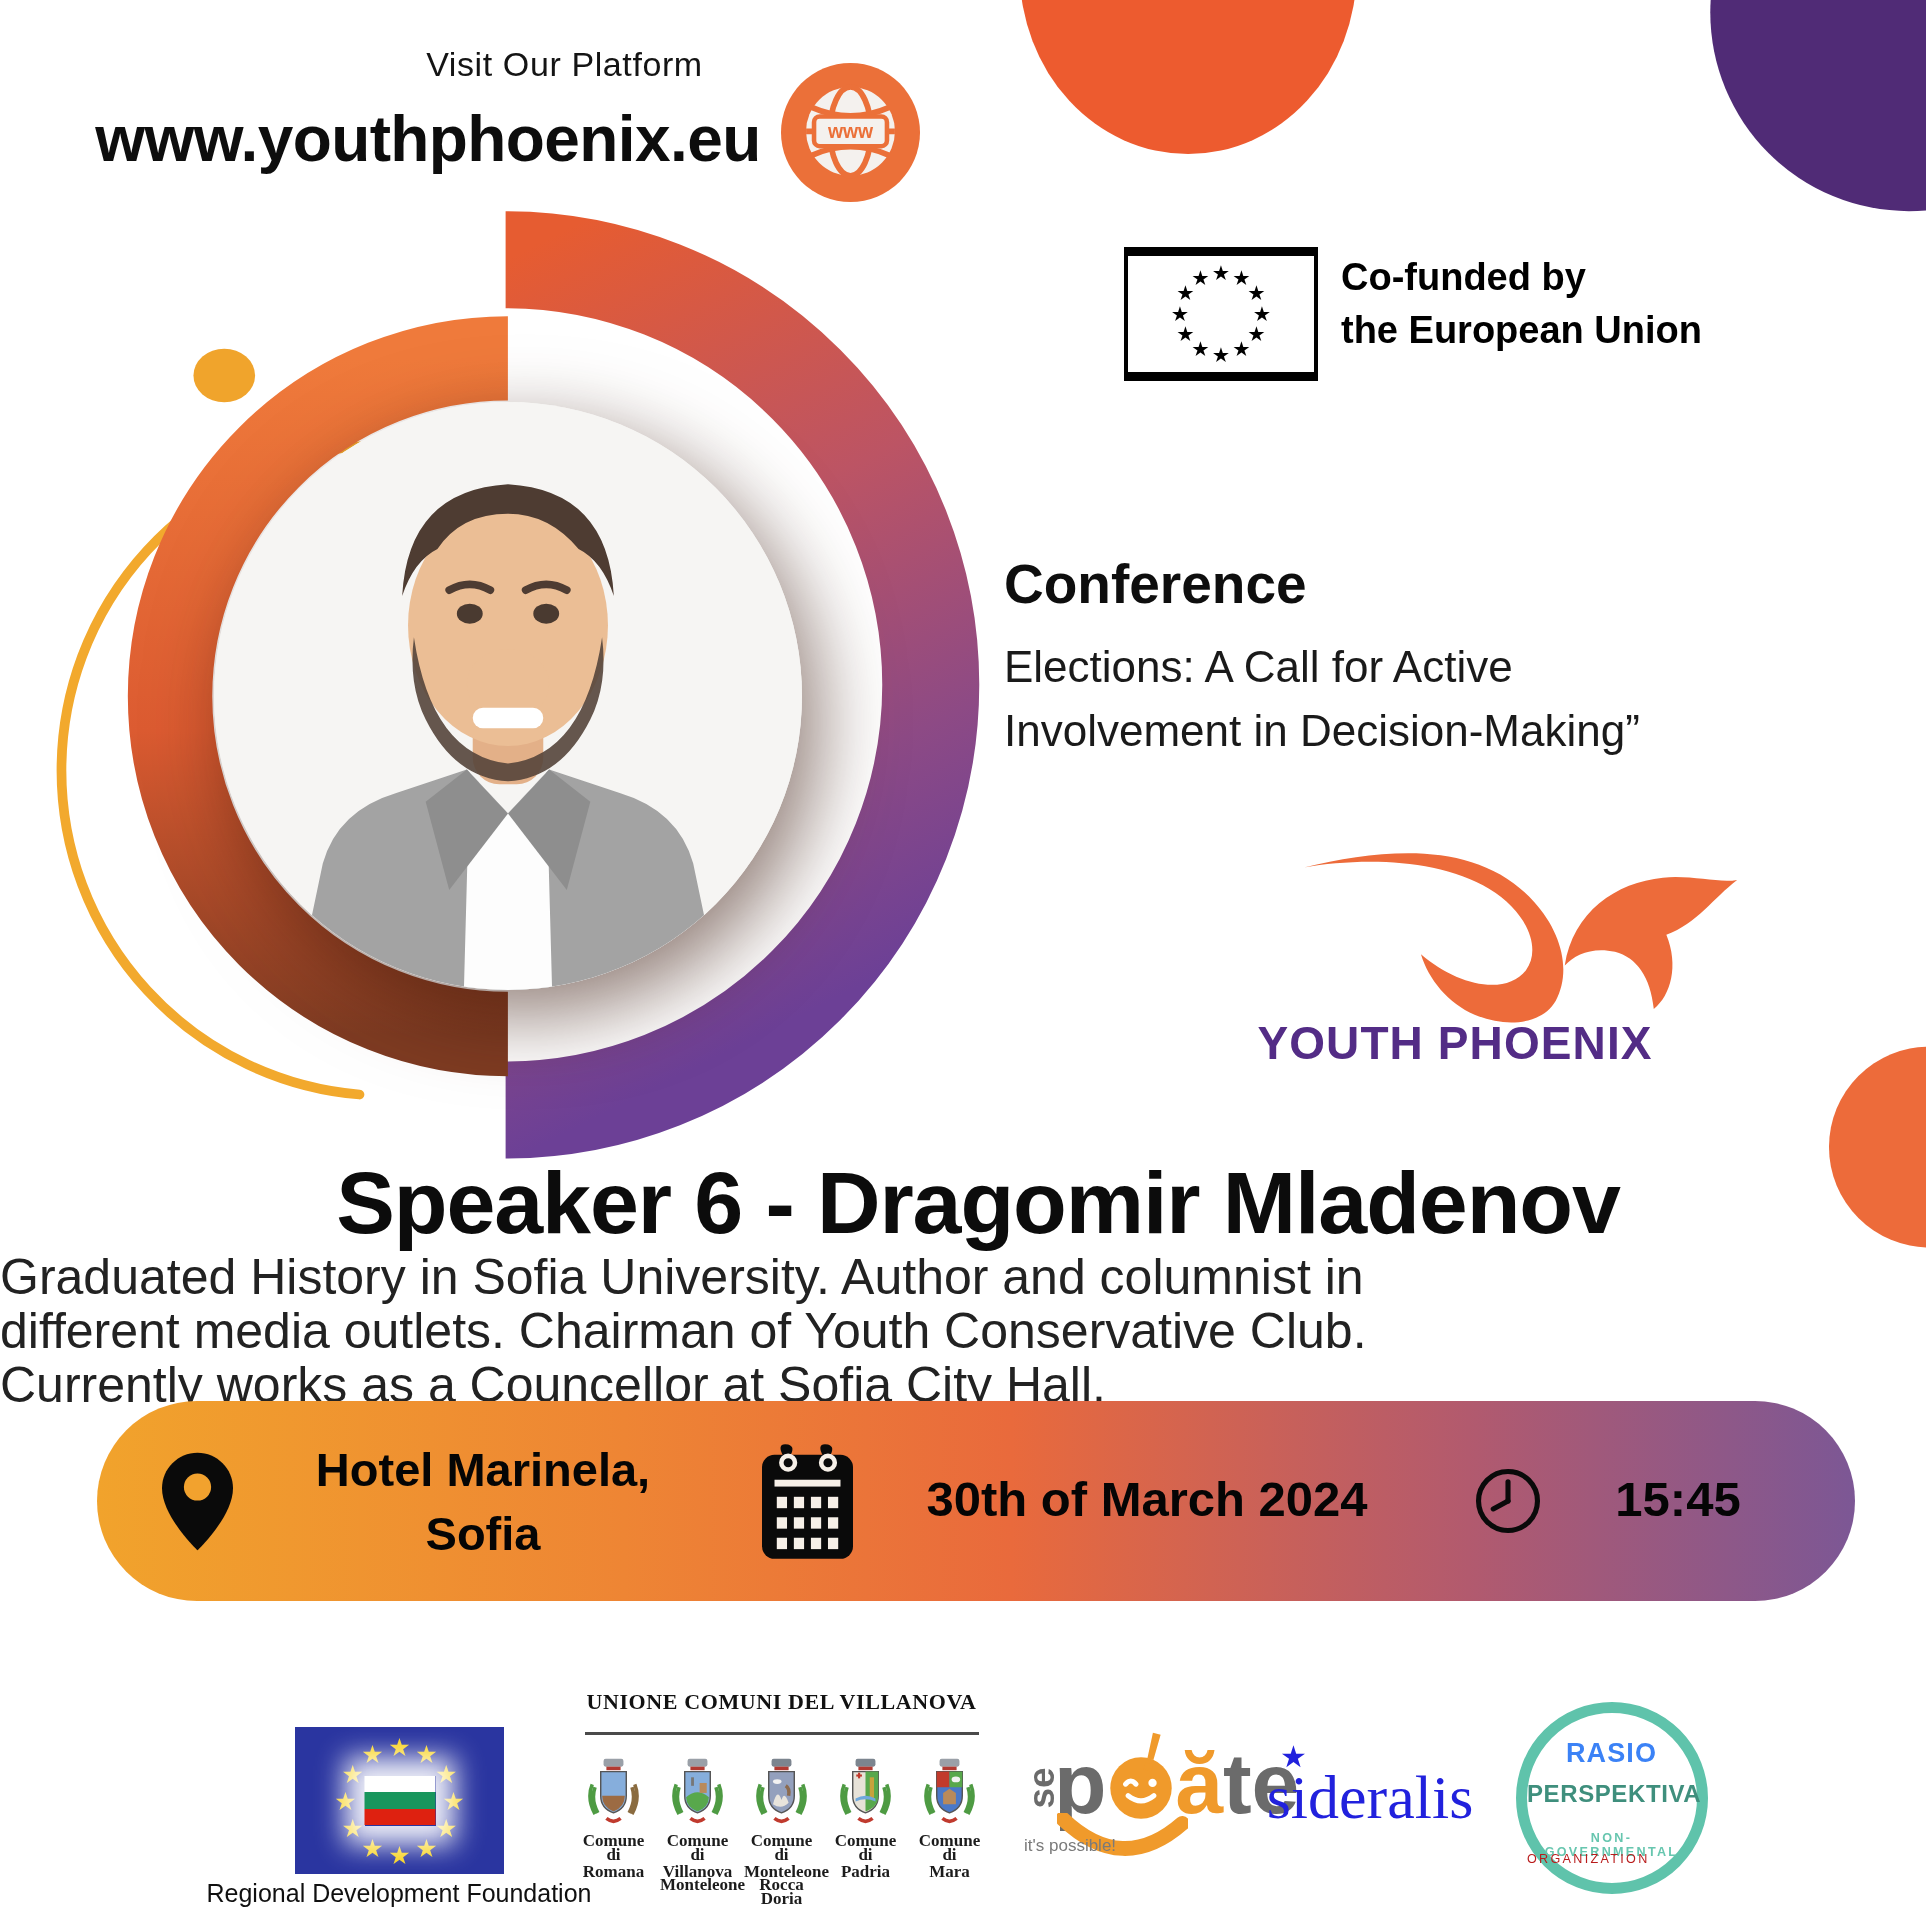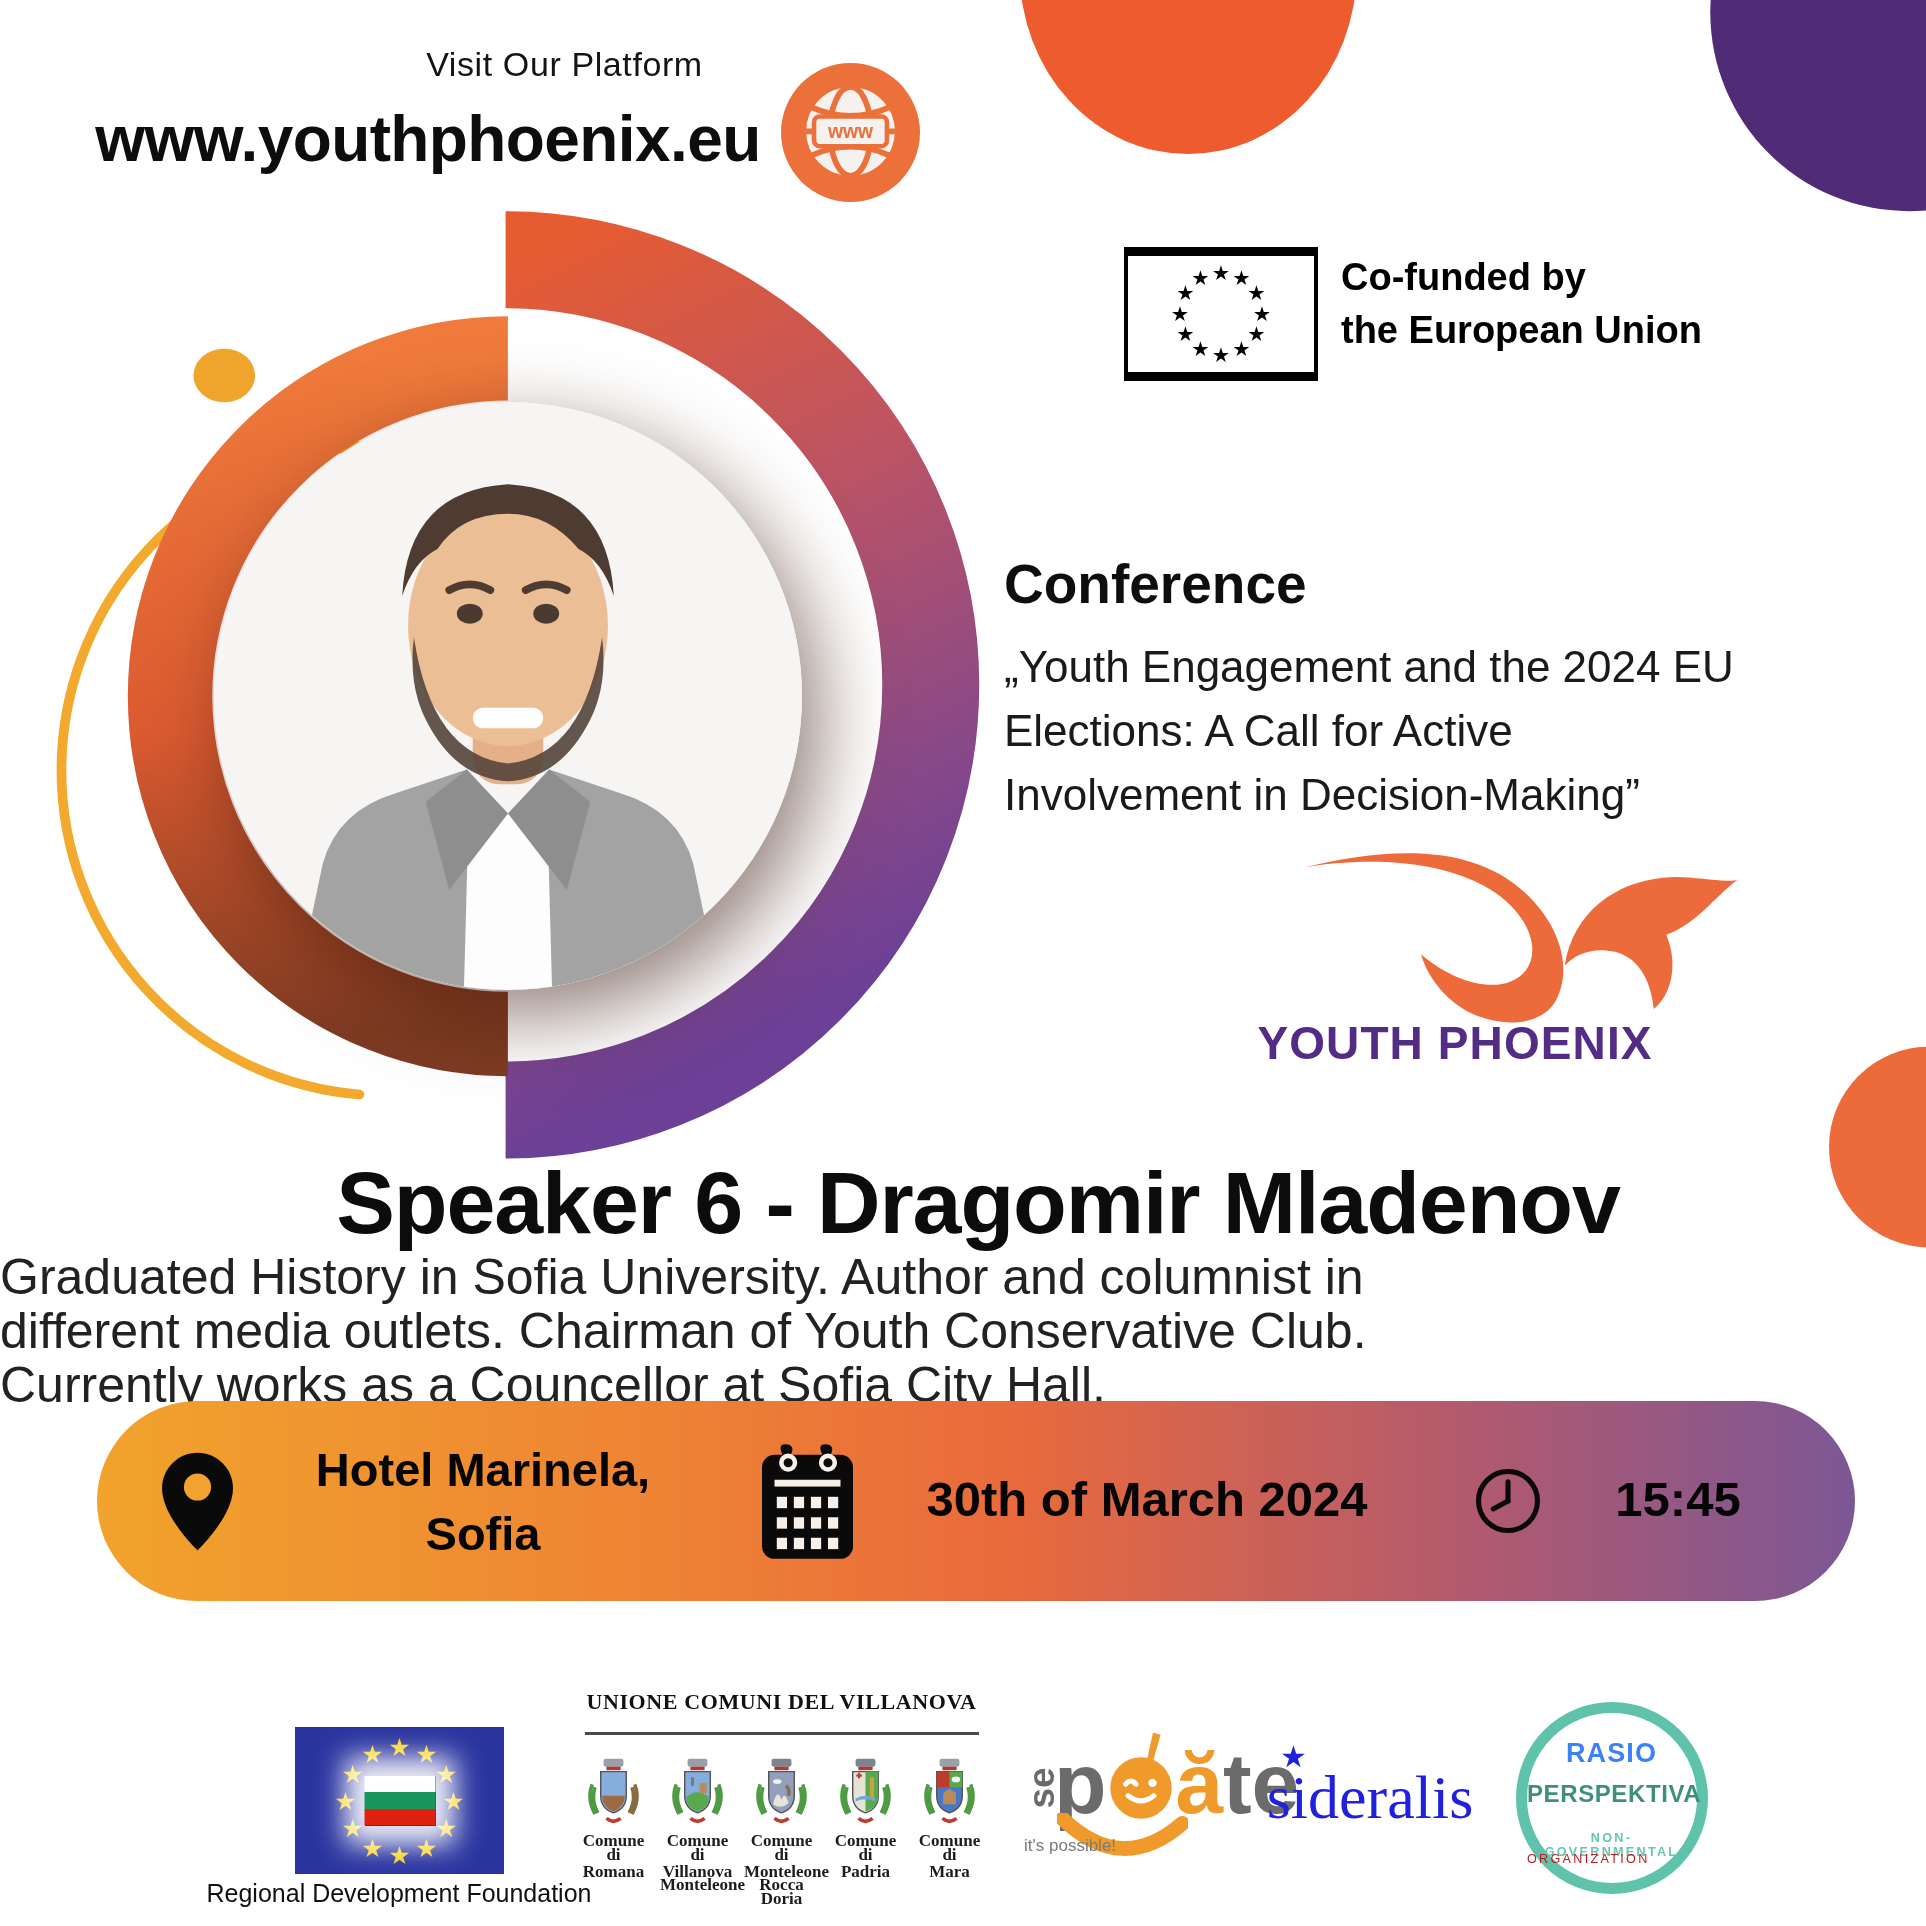--- a/index.html
+++ b/index.html
@@ -185,21 +185,20 @@
       <span class="star s12">★</span>
     </div>
   </div>
   <div class="abs eutext">
     <div>Co-funded by</div>
     <div>the European Union</div>
   </div>
 
   <div class="abs confblock">
     <div class="confhead">Conference</div>
-    <div class="confline">„Youth Engagement and the 2024 EU</div>
     <div class="confline">Elections: A Call for Active</div>
     <div class="confline">Involvement in Decision-Making”</div>
   </div>
 
   <div class="abs phoenixword">YOUTH PHOENIX</div>
 
   <div class="abs sptitle">Speaker 6 - Dragomir Mladenov</div>
   <div class="abs spbio">
     <div>Graduated History in Sofia University. Author and columnist in</div>
     <div>different media outlets. Chairman of Youth Conservative Club.</div>

